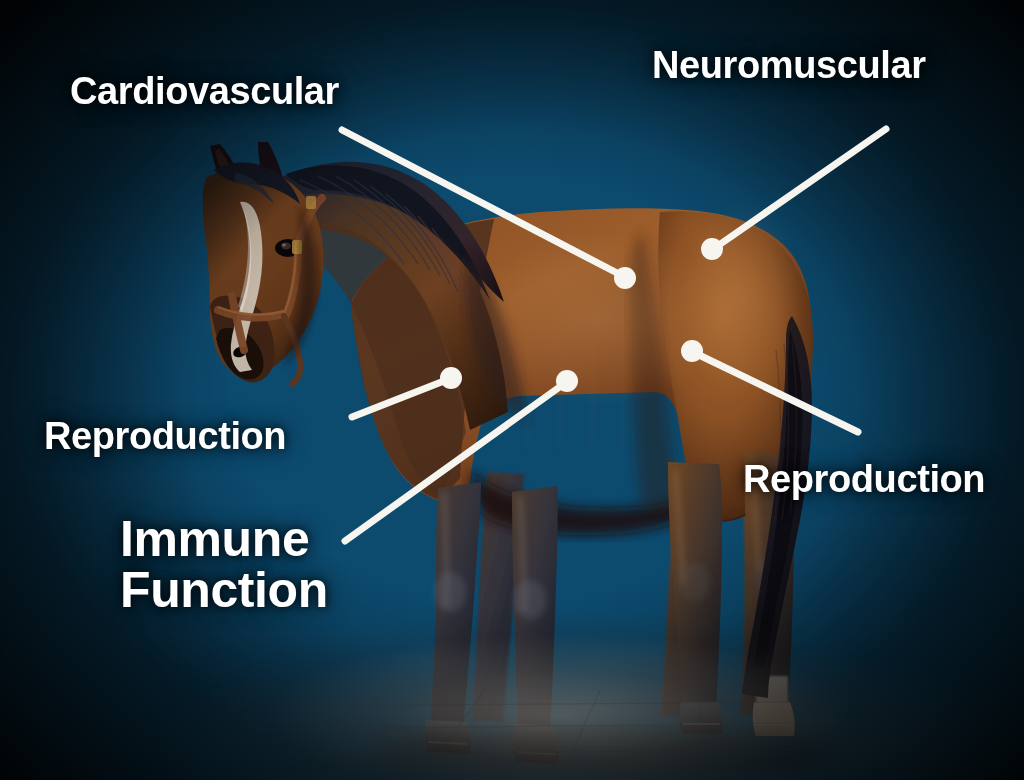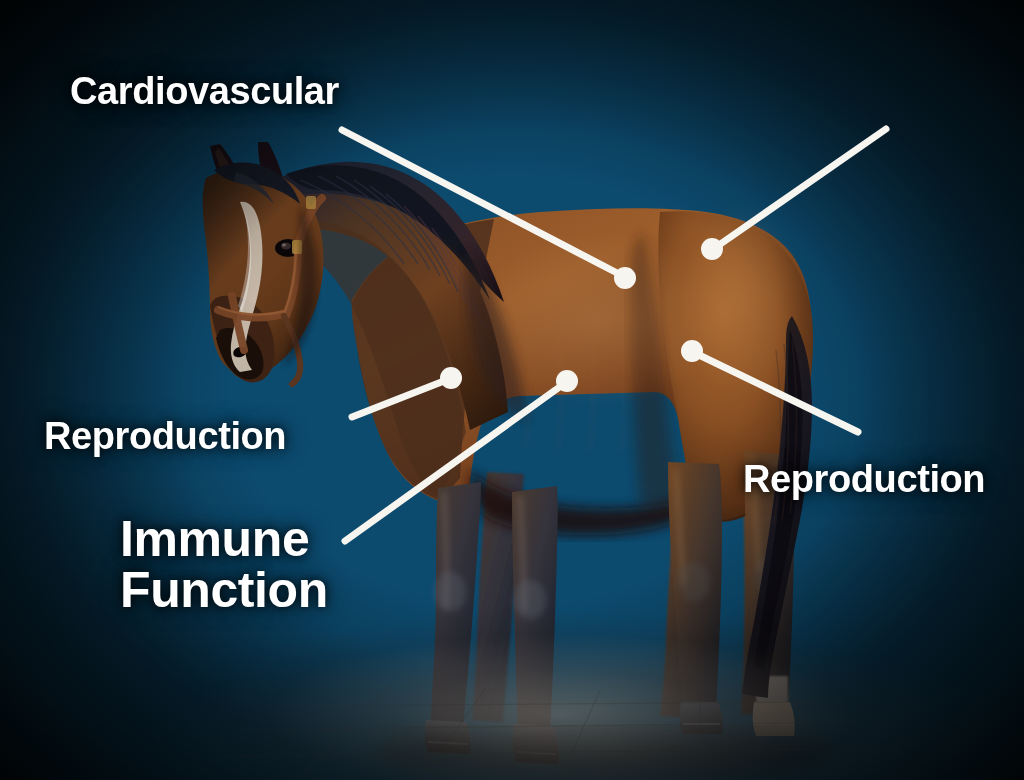--- a/index.html
+++ b/index.html
@@ -374,20 +374,21 @@
         <circle cx="625" cy="278" r="11"></circle>
         <circle cx="712" cy="249" r="11"></circle>
         <circle cx="451" cy="378" r="11"></circle>
         <circle cx="567" cy="381" r="11"></circle>
         <circle cx="692" cy="351" r="11"></circle>
       </g>
   </svg>
 
   <div class="lbl lbl-cardio" style="left: 70px; top: 72px;">Cardiovascular</div>
 
+  <div class="lbl lbl-neuro" style="left: 652px; top: 46px;">Neuromuscular</div>
 
   <div class="lbl lbl-anti" style="left: 44px; top: 417px;">Reproduction</div>
 
   <div class="lbl lbl-immune" style="left: 120px; top: 514px;">
     <span class="l1">Immune</span>
     <span class="l2">Function</span>
   </div>
 
   <div class="lbl lbl-repro" style="left: 710px; top: 460px; margin-left: 33px;">Reproduction</div>
 

